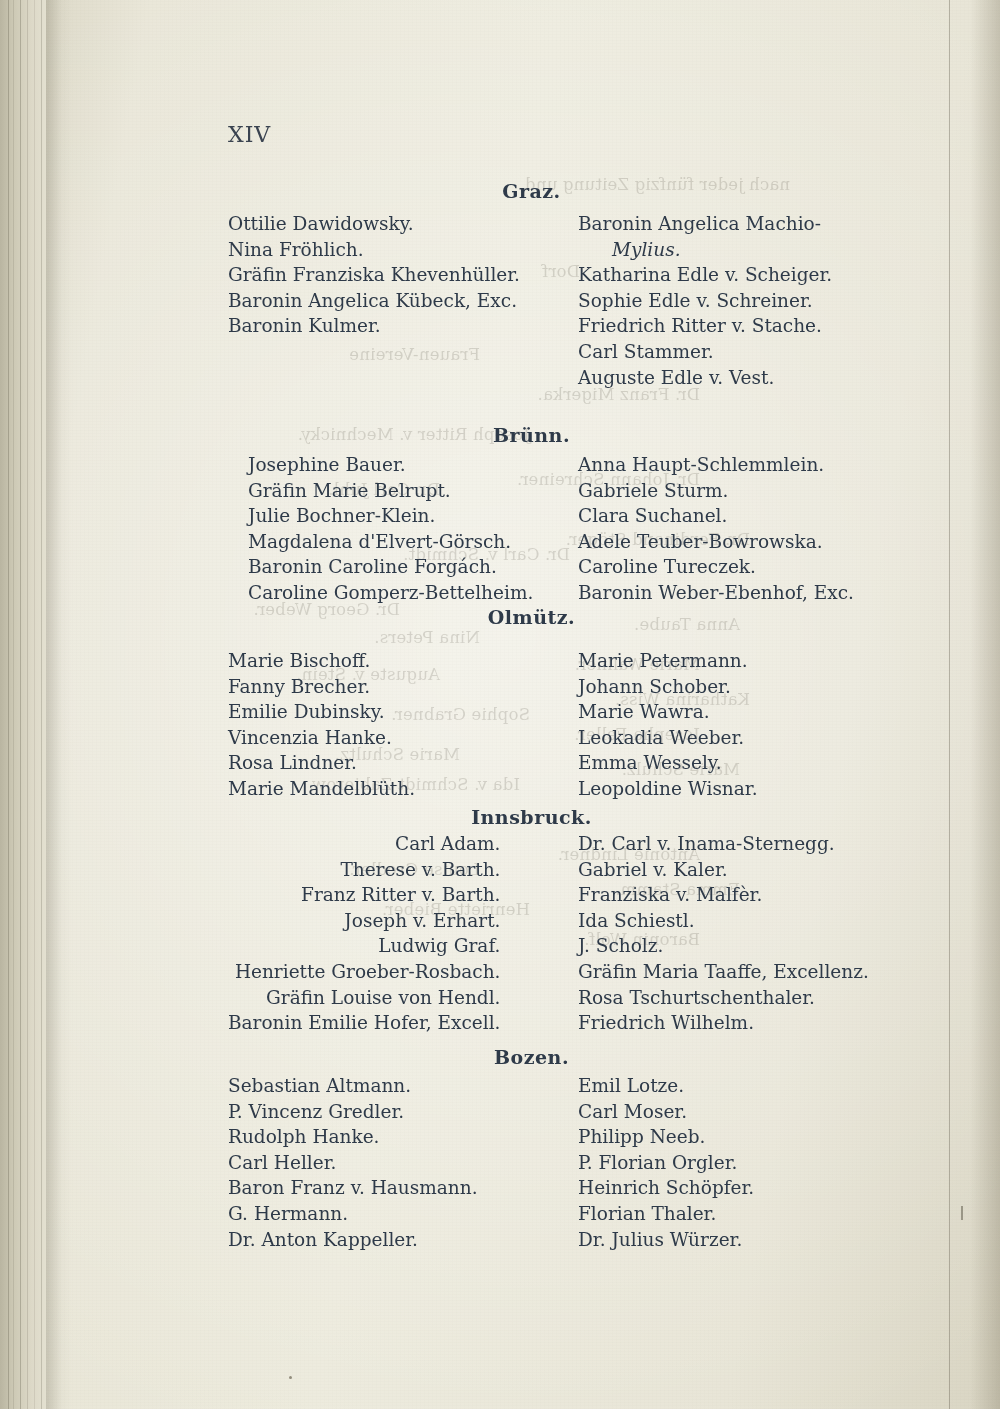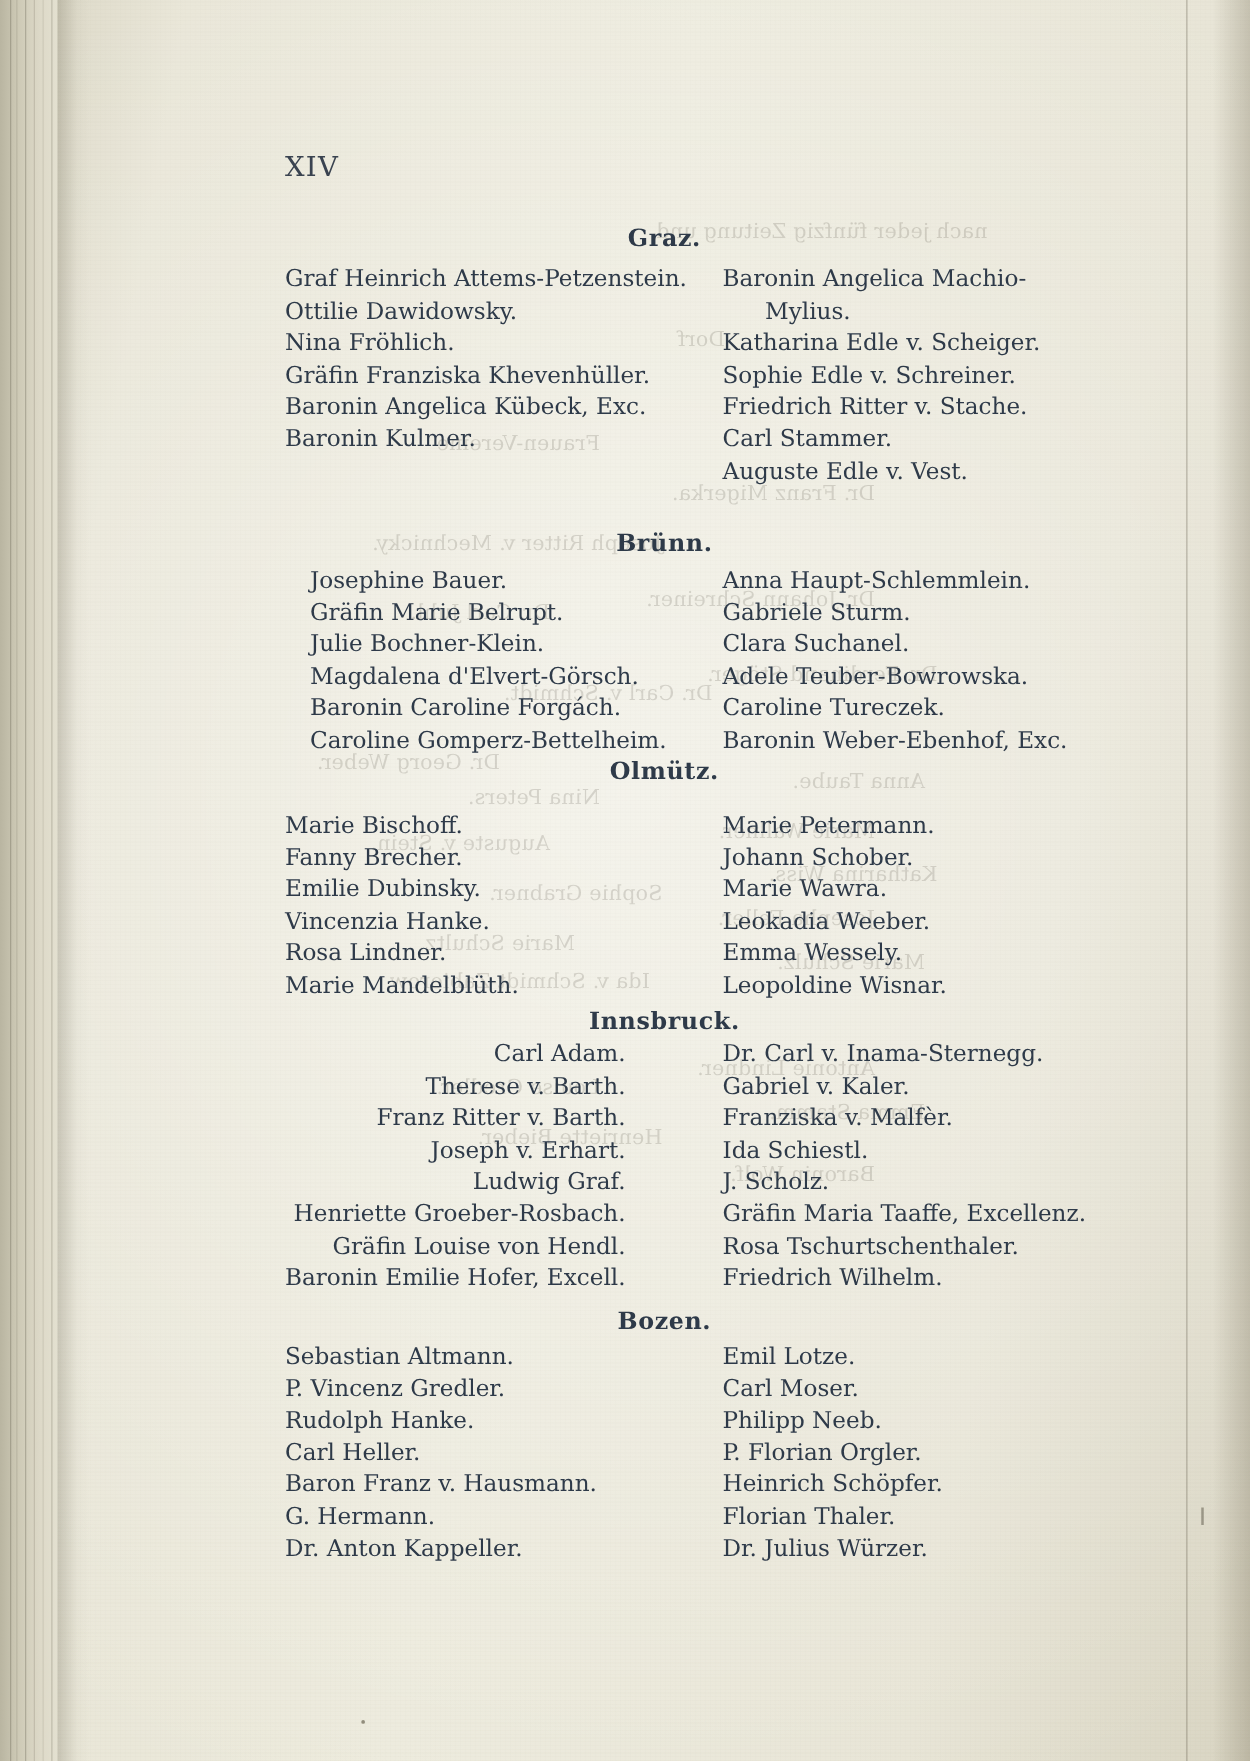--- a/index.html
+++ b/index.html
@@ -115,21 +115,21 @@
   .col {
     position: absolute;
     font-size: 18.5px;
     line-height: 25.6px;
     color: #2e3a49;
     white-space: nowrap;
   }
   .col.left  { left: 228px; }
   .col.right { left: 578px; }
   .col .nm { display: block; }
-  .col .nm.ind { padding-left: 34px; }
+  .col .nm.ind { padding-left: 34px; font-style: italic; }
   .dot {
     position: absolute;
     left: 289px;
     top: 1376px;
     width: 3px; height: 3px;
     background: #6b6554;
     border-radius: 50%;
     opacity: 0.7;
   }
   .tickmark {
@@ -186,21 +186,20 @@
   <div id="gutter-shadow"></div>
   <div id="right-edge"></div>
   <div id="rule-right"></div>
 
   <div id="content">
     <div class="folio">XIV</div>
     <div class="dot"></div>
     <div class="tickmark"></div>
   <div class="city" style="top: 180px;">Graz.</div>
       <div class="col left" style="top: 211px;">
-        <span class="nm">Graf Heinrich Attems-Petzenstein.</span>
         <span class="nm">Ottilie Dawidowsky.</span>
         <span class="nm">Nina Fröhlich.</span>
         <span class="nm">Gräfin Franziska Khevenhüller.</span>
         <span class="nm">Baronin Angelica Kübeck, Exc.</span>
         <span class="nm">Baronin Kulmer.</span>
       </div>
       <div class="col right" style="top: 211px;">
         <span class="nm">Baronin Angelica Machio-</span>
         <span class="nm ind">Mylius.</span>
         <span class="nm">Katharina Edle v. Scheiger.</span>

